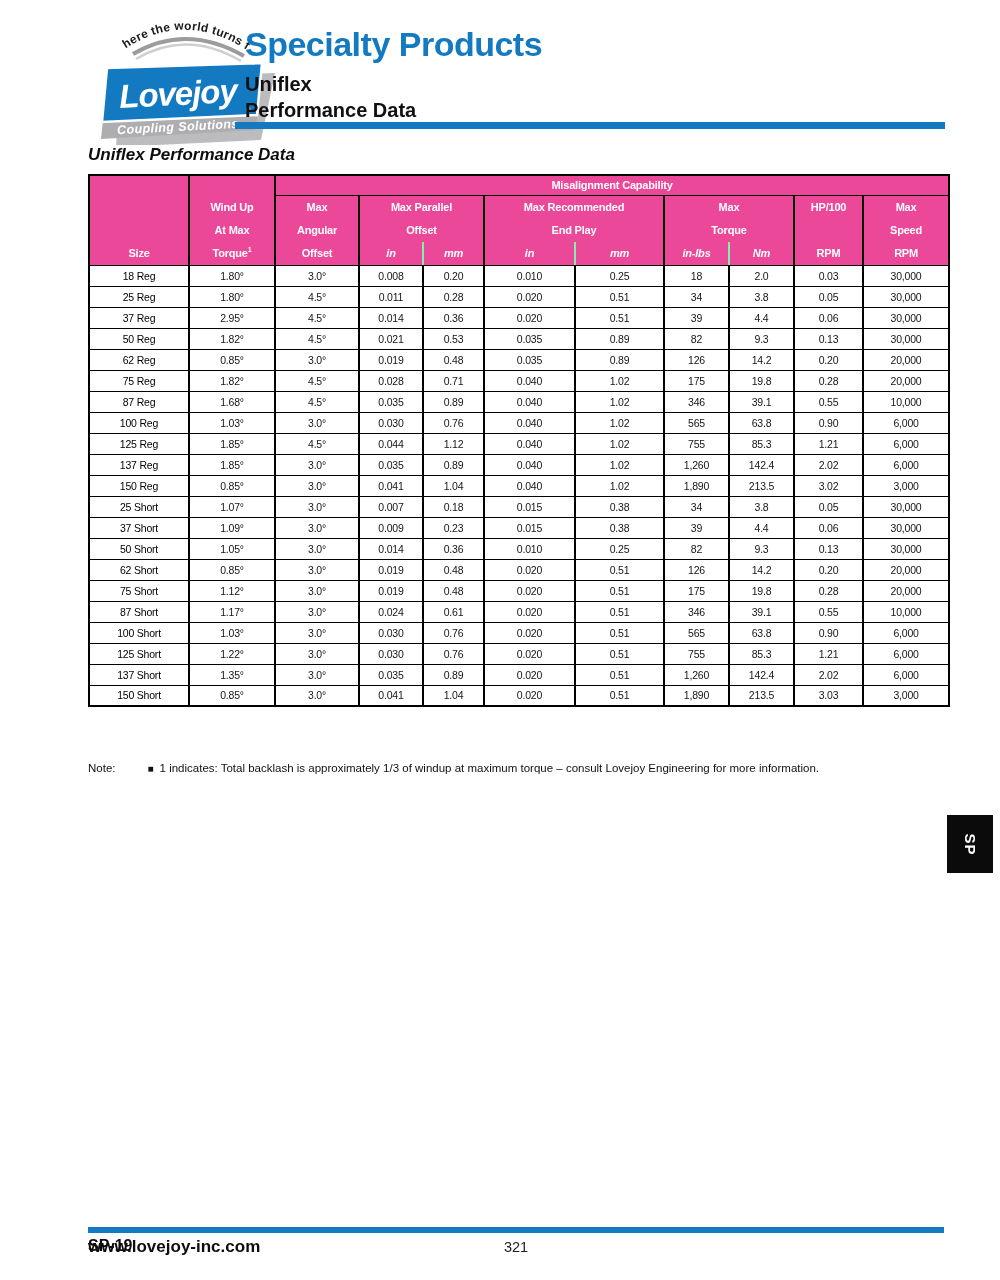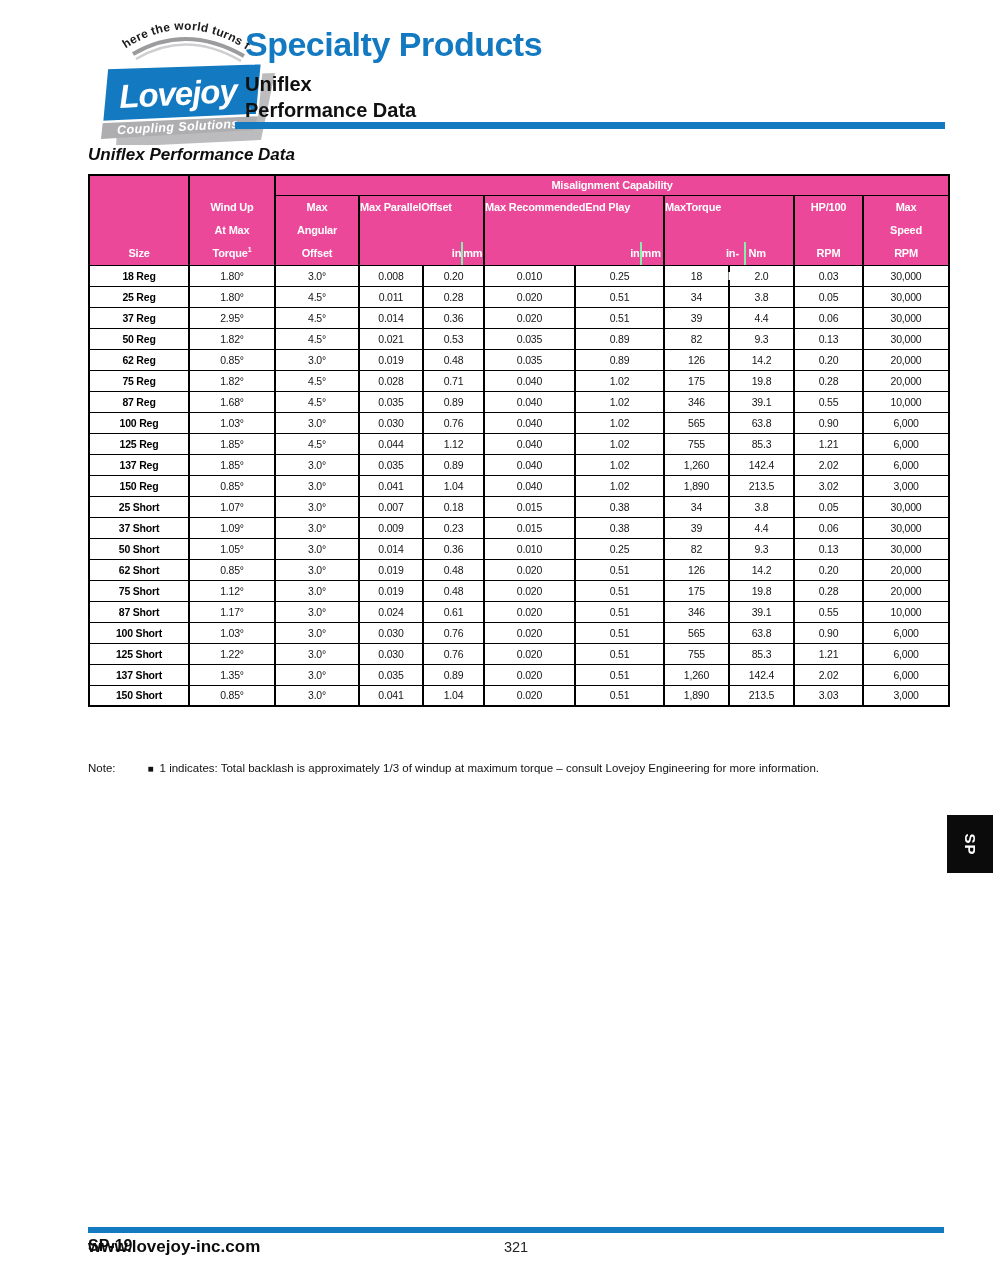--- a/index.html
+++ b/index.html
@@ -28,32 +28,32 @@
     border-collapse:collapse; table-layout:fixed;
     border:2.5px solid #000;
     letter-spacing:-0.2px;
   }
   .perf-table th, .perf-table td { border:1.5px solid #000; border-left-width:2px; border-right-width:2px; }
   .perf-table thead th { background:#ec4899; color:#ffffff; font-weight:bold; font-size:11px; text-align:center; }
   .row-miscap th { height:20px; }
   .row-groups th { height:67px; vertical-align:top; }
   th.va-bottom { vertical-align:bottom; }
   .hline { line-height:23px; height:23px; }
-  .group-wrap { display:flex; flex-direction:row; height:69px; }
-  .group-units { display:flex; margin-top:auto; }
+  .group-wrap { display:flex; flex-direction:column; height:69px; }
+  .group-units { display:flex; margin-top:auto;font-style:italic; }
   .group-units span { line-height:23px; height:23px; }
   .u-div { border-left:2px solid #86efac; }
   .hp-wrap { display:flex; flex-direction:column; justify-content:space-between; height:69px; }
   sup.fn { font-size:7px; vertical-align:super; line-height:0; }
 
   .perf-table tbody td {
     height:21px; text-align:center; font-size:10.5px; color:#141414;
     background:#ffffff; white-space:nowrap; overflow:hidden;
   }
-  .perf-table tbody td.size-col { font-weight:bold; color:#000; }
+  .perf-table tbody td.size-col { font-weight:normal; color:#000; }
 
   
   .note { position:absolute; left:88px; top:762px; width:860px; display:flex; font-size:11.5px; color:#111; }
   .note-label { font-weight:normal; }
   .note-bullet { margin-left:32px; margin-right:6px; font-size:10px; line-height:14px; }
 
   
   .side-tab {
     position:absolute; left:947px; top:815px; width:46px; height:58px;
     background:#0b0b0b; display:flex; align-items:center; justify-content:center;

